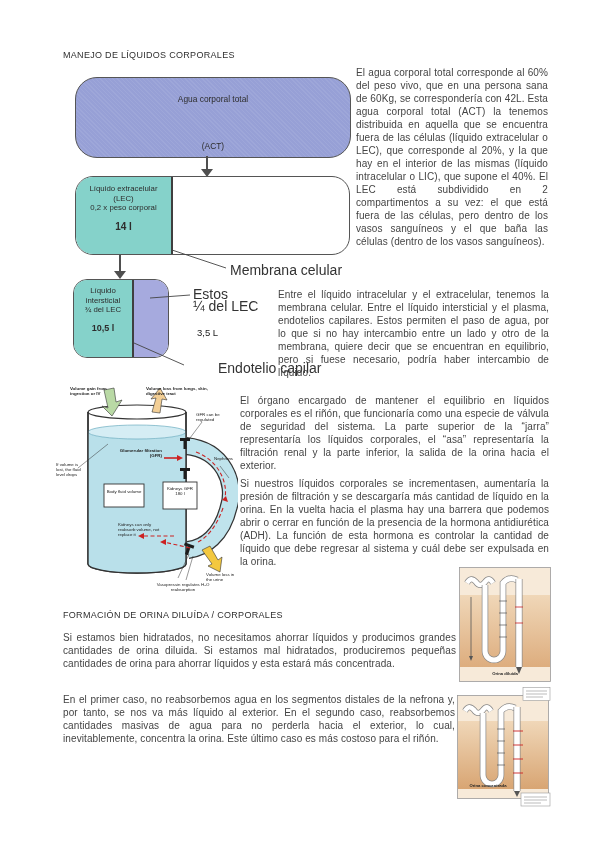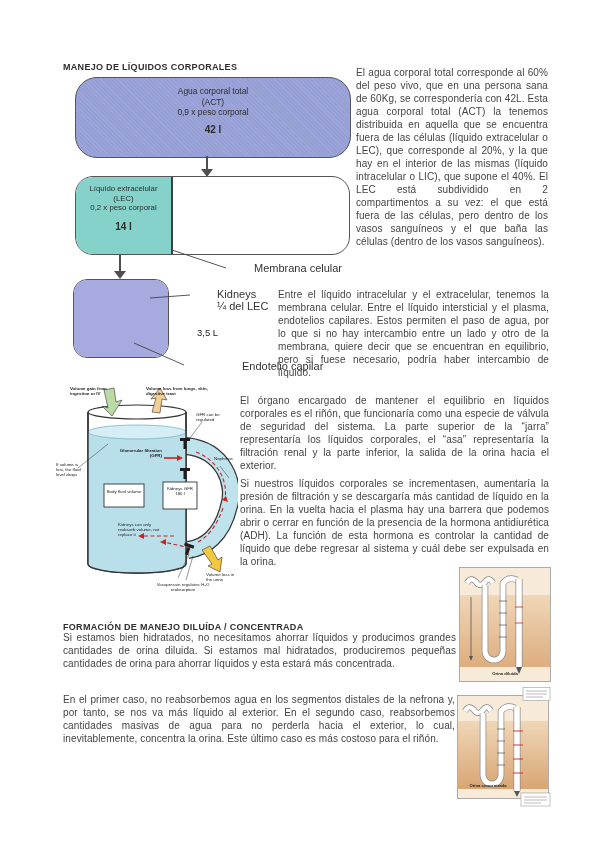--- a/index.html
+++ b/index.html
@@ -1,44 +1,44 @@
 <!DOCTYPE html>
 <html><head>
 <meta charset="utf-8">
 <style>
   html,body{margin:0;padding:0;background:#e9e9e9;}
   .page{position:relative;width:600px;height:848px;margin:0 auto;background:#ffffff;
         font-family:"Liberation Sans",sans-serif;color:#414141;overflow:hidden;}
-  .h1{position:absolute;font-size:9px;font-weight:bold;color:#2f2f2f;letter-spacing:.3px;margin-top:12px;}
+  .h1{position:absolute;font-size:9px;font-weight:normal;color:#2f2f2f;letter-spacing:.3px;}
   .para{position:absolute;font-size:10px;line-height:13px;letter-spacing:.1px;text-align:justify;color:#444;}
   .box{position:absolute;border:1.5px solid #555;overflow:hidden;display:flex;
        background-image:repeating-linear-gradient(45deg,rgba(255,255,255,.07) 0 1px,transparent 1px 3px);}
   .cell{display:flex;flex-direction:column;align-items:center;box-sizing:border-box;color:#2d2d2d;}
   .bt{font-size:8.4px;line-height:10.5px;text-align:center;}
   .bt-sm{font-size:7.8px;line-height:9.6px;text-align:right;}
   .bv{font-weight:bold;font-size:10px;margin-top:6px;}
   .bv-sm{font-weight:bold;font-size:9px;margin-top:3px;}
-  .lbl{position:absolute;font-size:11px;color:#333;margin-left:24px;}
+  .lbl{position:absolute;font-size:14px;color:#333;}
   .lbl-b{position:absolute;font-size:9.5px;font-weight:normal;color:#222;}
   .ln{position:absolute;}
   .jug{position:absolute;left:56px;top:386px;width:182px;height:215px;}
   .jlab{position:absolute;font-size:4.4px;line-height:5.2px;color:#222;font-weight:bold;}
   .jlab-n{font-weight:normal;}
   .neph{position:absolute;}
   .ncap{position:absolute;left:0;width:100%;text-align:center;font-size:4.2px;color:#222;font-weight:bold;}
 </style>
 </head>
 <body>
 
 <div class="page">
 
   <div class="h1" style="left:63px;top:50px;">MANEJO DE LÍQUIDOS CORPORALES</div>
 
   <div class="box" style="left:75px;top:77px;width:274px;height:79px;border-radius:22px;background-color:#97a0d6;">
-    <div class="cell" style="width:100%;padding-top:8px;">
+    <div class="cell" style="width:100%;padding-top:16px;gap:36px;">
       <div class="bt">Agua corporal total</div>
       <div class="bt">(ACT)</div>
       <div class="bt">0,9 x peso corporal</div>
       <div class="bv">42 l</div>
     </div>
   </div>
 
   <svg class="ln" style="left:198px;top:156px;" width="18" height="22">
     <line x1="9" y1="0" x2="9" y2="14" stroke="#4f4f4f" stroke-width="2"></line>
     <polygon points="3,13 15,13 9,21" fill="#4f4f4f"></polygon>
@@ -57,28 +57,34 @@
     <line x1="2" y1="2" x2="56" y2="20" stroke="#444" stroke-width="0.9"></line>
   </svg>
   <div class="lbl" style="left:230px;top:262px;">Membrana celular</div>
 
   <svg class="ln" style="left:111px;top:255px;" width="18" height="26">
     <line x1="9" y1="0" x2="9" y2="17" stroke="#4f4f4f" stroke-width="2"></line>
     <polygon points="3,16 15,16 9,24" fill="#4f4f4f"></polygon>
   </svg>
 
   <div class="box" style="left:73px;top:279px;width:94px;height:77px;border-radius:14px;">
+    <div class="cell" style="width:60px;padding-top:6px;background-color:#85d2ca;border-right:2px solid #3f3f3f;">
+      <div class="bt-sm">Líquido</div>
+      <div class="bt-sm">intersticial</div>
+      <div class="bt-sm">¾ del LEC</div>
+      <div class="bv-sm" style="margin-top:8px;">10,5 l</div>
+    </div>
     <div class="cell" style="flex:1;background-color:#a6aade;"></div>
   </div>
 
   <svg class="ln" style="left:148px;top:292px;" width="44" height="10">
     <line x1="2" y1="6" x2="42" y2="3" stroke="#444" stroke-width="0.9"></line>
   </svg>
   <div class="lbl" style="left:193px;top:289px;line-height:11.5px;">
-    <div>Kidneys</div>
+    <div>Estos</div>
     <div>¼ del LEC</div>
   </div>
   <div class="lbl-b" style="left:197px;top:327px;">3,5 L</div>
 
   <svg class="ln" style="left:130px;top:340px;" width="58" height="28">
     <line x1="4" y1="3" x2="54" y2="25" stroke="#444" stroke-width="0.9"></line>
   </svg>
   <div class="lbl" style="left:186px;top:360px;padding-left:32px;">Endotelio capilar</div>
 
   <div class="para" style="left:356px;top:66px;width:192px;">El agua corporal total corresponde al 60% del peso vivo, que en una persona sana de 60Kg, se correspondería con 42L. Esta agua corporal total (ACT) la tenemos distribuida en aquella que se encuentra fuera de las células (líquido extracelular o LEC), que corresponde al 20%, y la que hay en el interior de las mismas (líquido intracelular o LIC), que supone el 40%. El LEC está subdividido en 2 compartimentos a su vez: el que está fuera de las células, pero dentro de los vasos sanguíneos y el que baña las células (dentro de los vasos sanguíneos).</div>
@@ -144,21 +150,21 @@
     <div class="jlab jlab-n" style="left:158px;top:70px;width:24px;">Nephrons</div>
     <div class="jlab" style="left:58px;top:62px;width:48px;text-align:right;">Glomerular filtration (GFR)</div>
     <div class="jlab jlab-n" style="left:49px;top:103px;width:38px;text-align:center;">Body fluid volume</div>
     <div class="jlab jlab-n" style="left:108px;top:100px;width:32px;text-align:center;">Kidneys GFR 180 l</div>
     <div class="jlab jlab-n" style="left:0;top:76px;width:26px;">If volume is lost, the fluid level drops</div>
     <div class="jlab jlab-n" style="left:62px;top:136px;width:50px;">Kidneys can only reabsorb volume, not replace it</div>
     <div class="jlab jlab-n" style="left:98px;top:196px;width:58px;text-align:center;">Vasopressin regulates H₂O reabsorption</div>
     <div class="jlab jlab-n" style="left:150px;top:186px;width:32px;">Volume loss in the urine</div>
   </div>
 
-  <div class="h1" style="left:63px;top:610px;">FORMACIÓN DE MANEJO DILUÍDA / CONCENTRADA</div>
+  <div class="h1" style="left:63px;top:610px;">FORMACIÓN DE ORINA DILUÍDA / CORPORALES</div>
   <div class="para" style="left:63px;top:631px;width:393px;">Si estamos bien hidratados, no necesitamos ahorrar líquidos y producimos grandes cantidades de orina diluida. Si estamos mal hidratados, produciremos pequeñas cantidades de orina para ahorrar líquidos y esta estará más concentrada.</div>
   <div class="para" style="left:63px;top:693px;width:392px;">En el primer caso, no reabsorbemos agua en los segmentos distales de la nefrona y, por tanto, se nos va más líquido al exterior. En el segundo caso, reabsorbemos cantidades masivas de agua para no perderla hacia el exterior, lo cual, inevitablemente, concentra la orina. Este último caso es más costoso para el riñón.</div>
 
   <div class="neph" style="left:459px;top:567px;width:92px;height:115px;">
     <svg width="92" height="115" viewBox="0 0 92 115">
       <rect x="0.5" y="0.5" width="91" height="114" fill="#f7ead9" stroke="#999" stroke-width="0.8"></rect>
       <defs>
         <linearGradient id="int1" x1="0" y1="0" x2="0" y2="1">
           <stop offset="0" stop-color="#f0d7b8"></stop>
             <stop offset="1" stop-color="#ddad7e"></stop>

